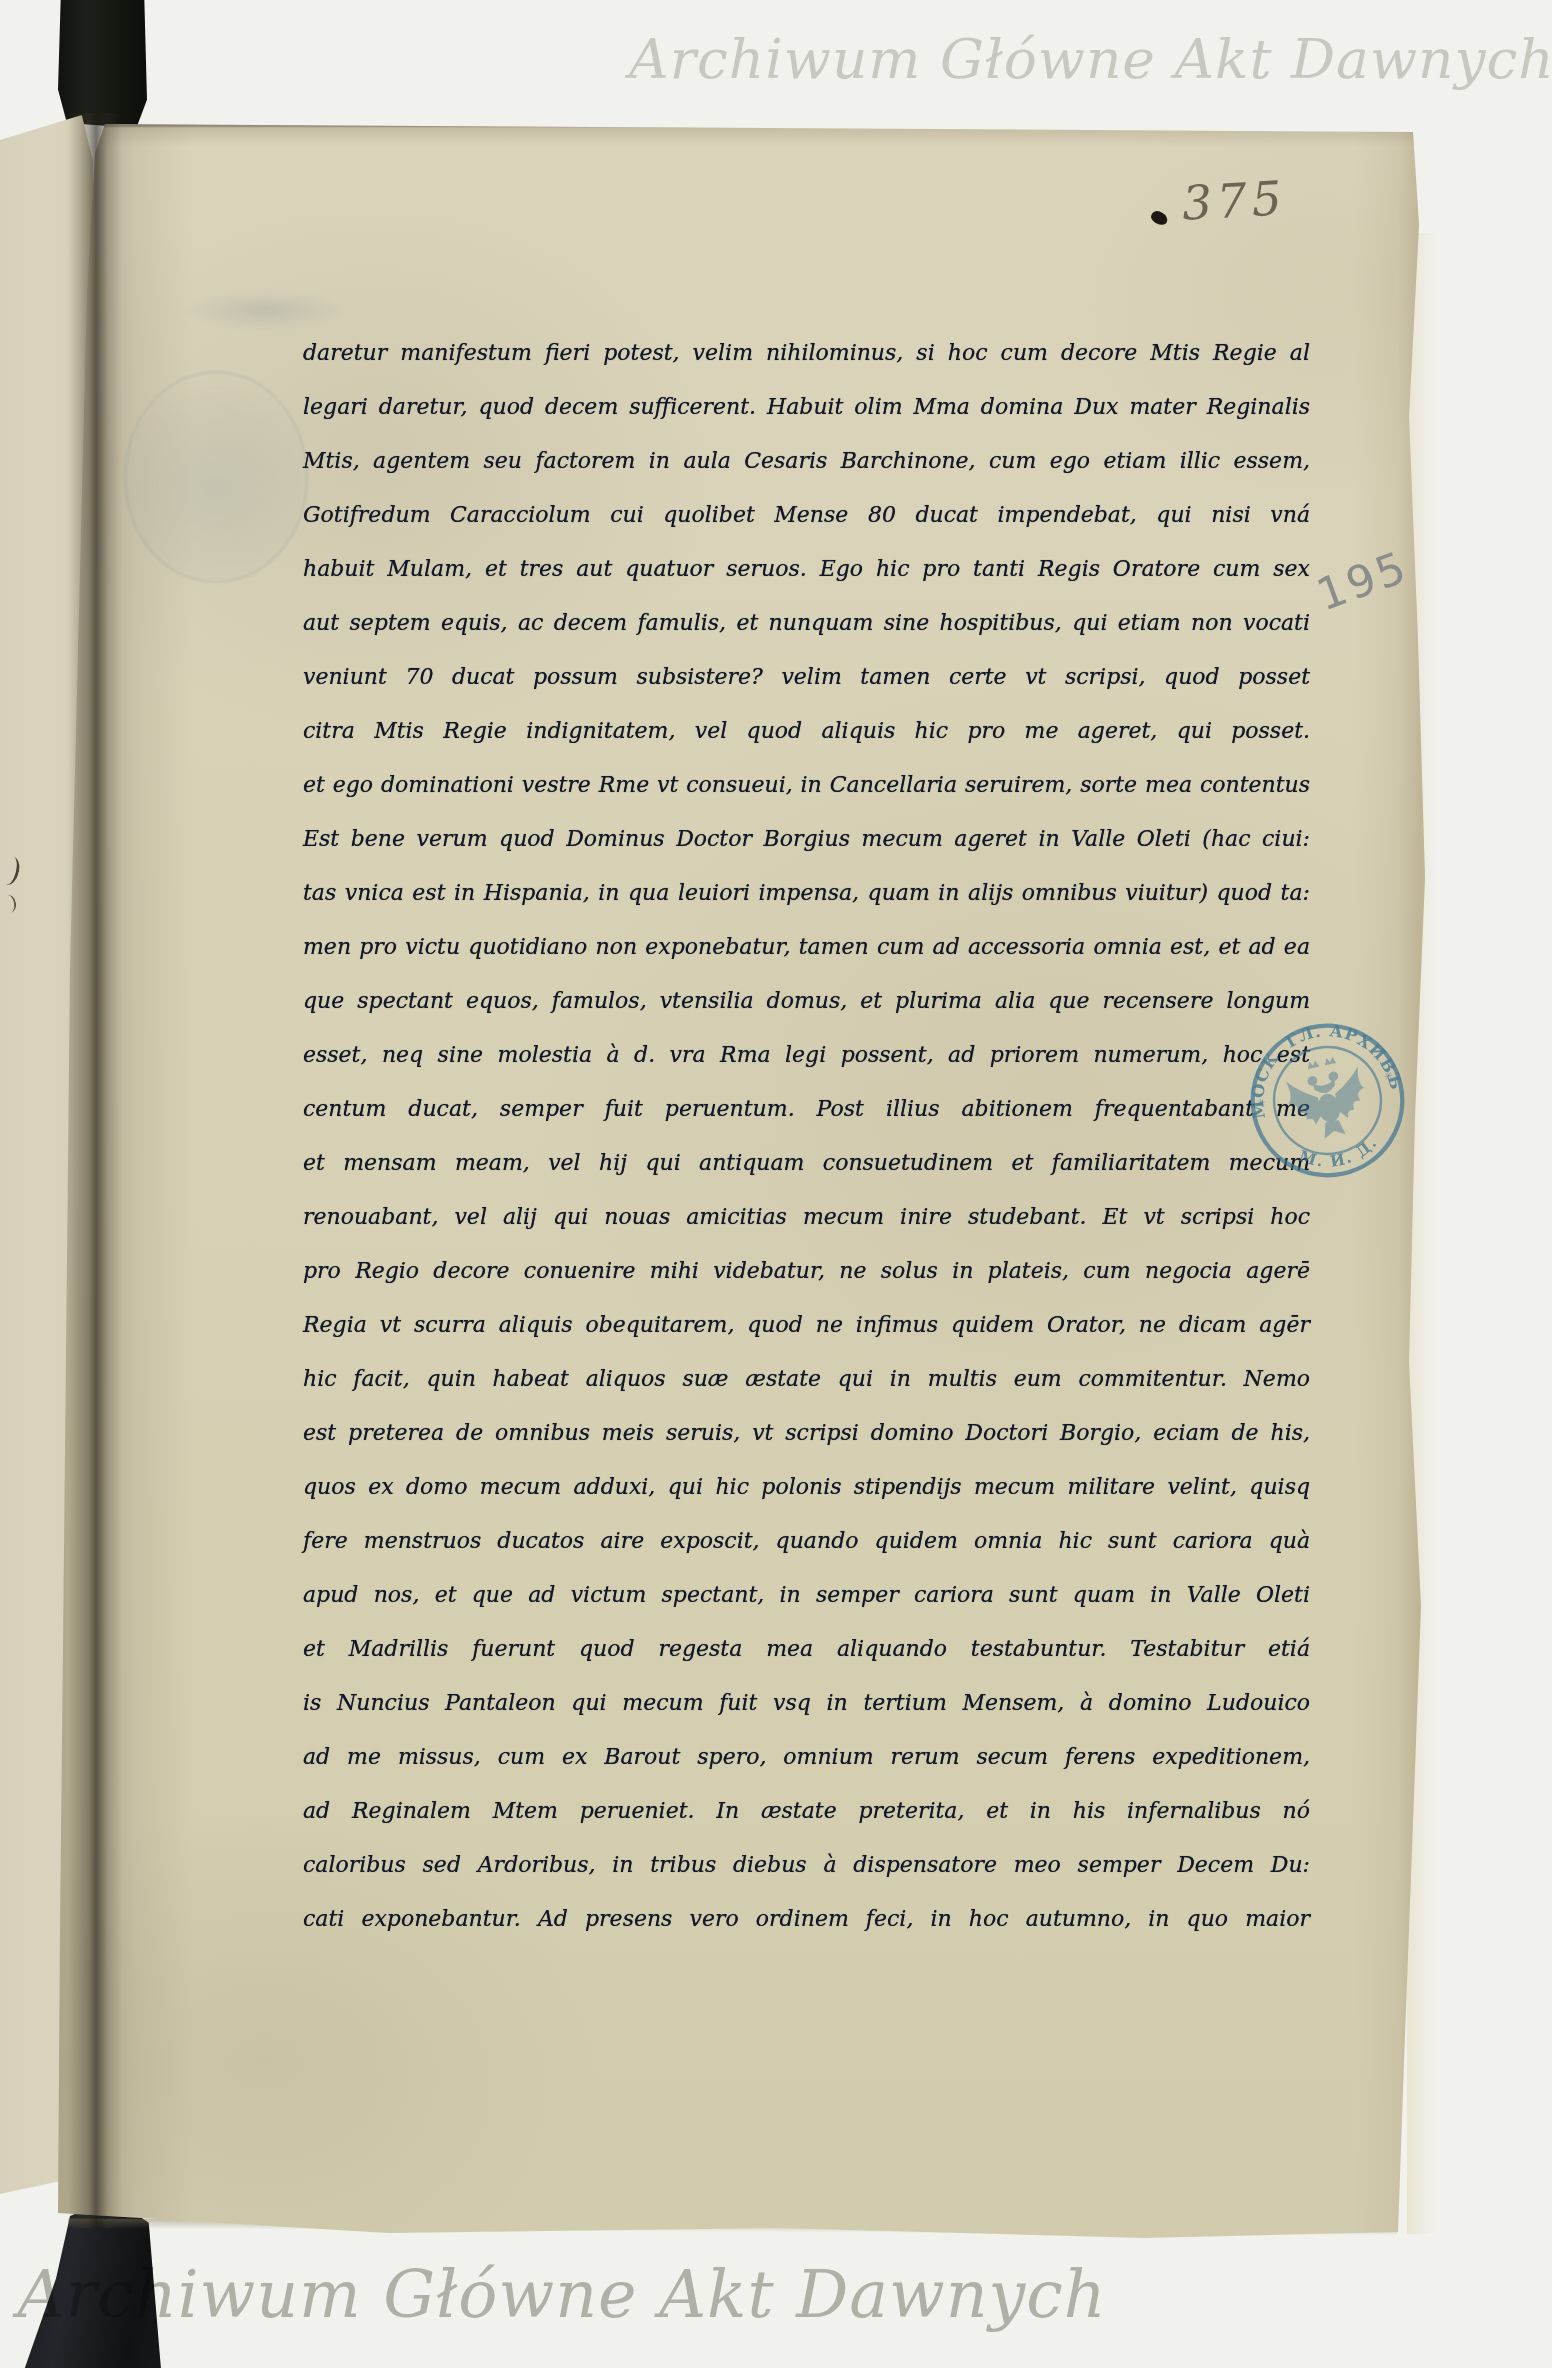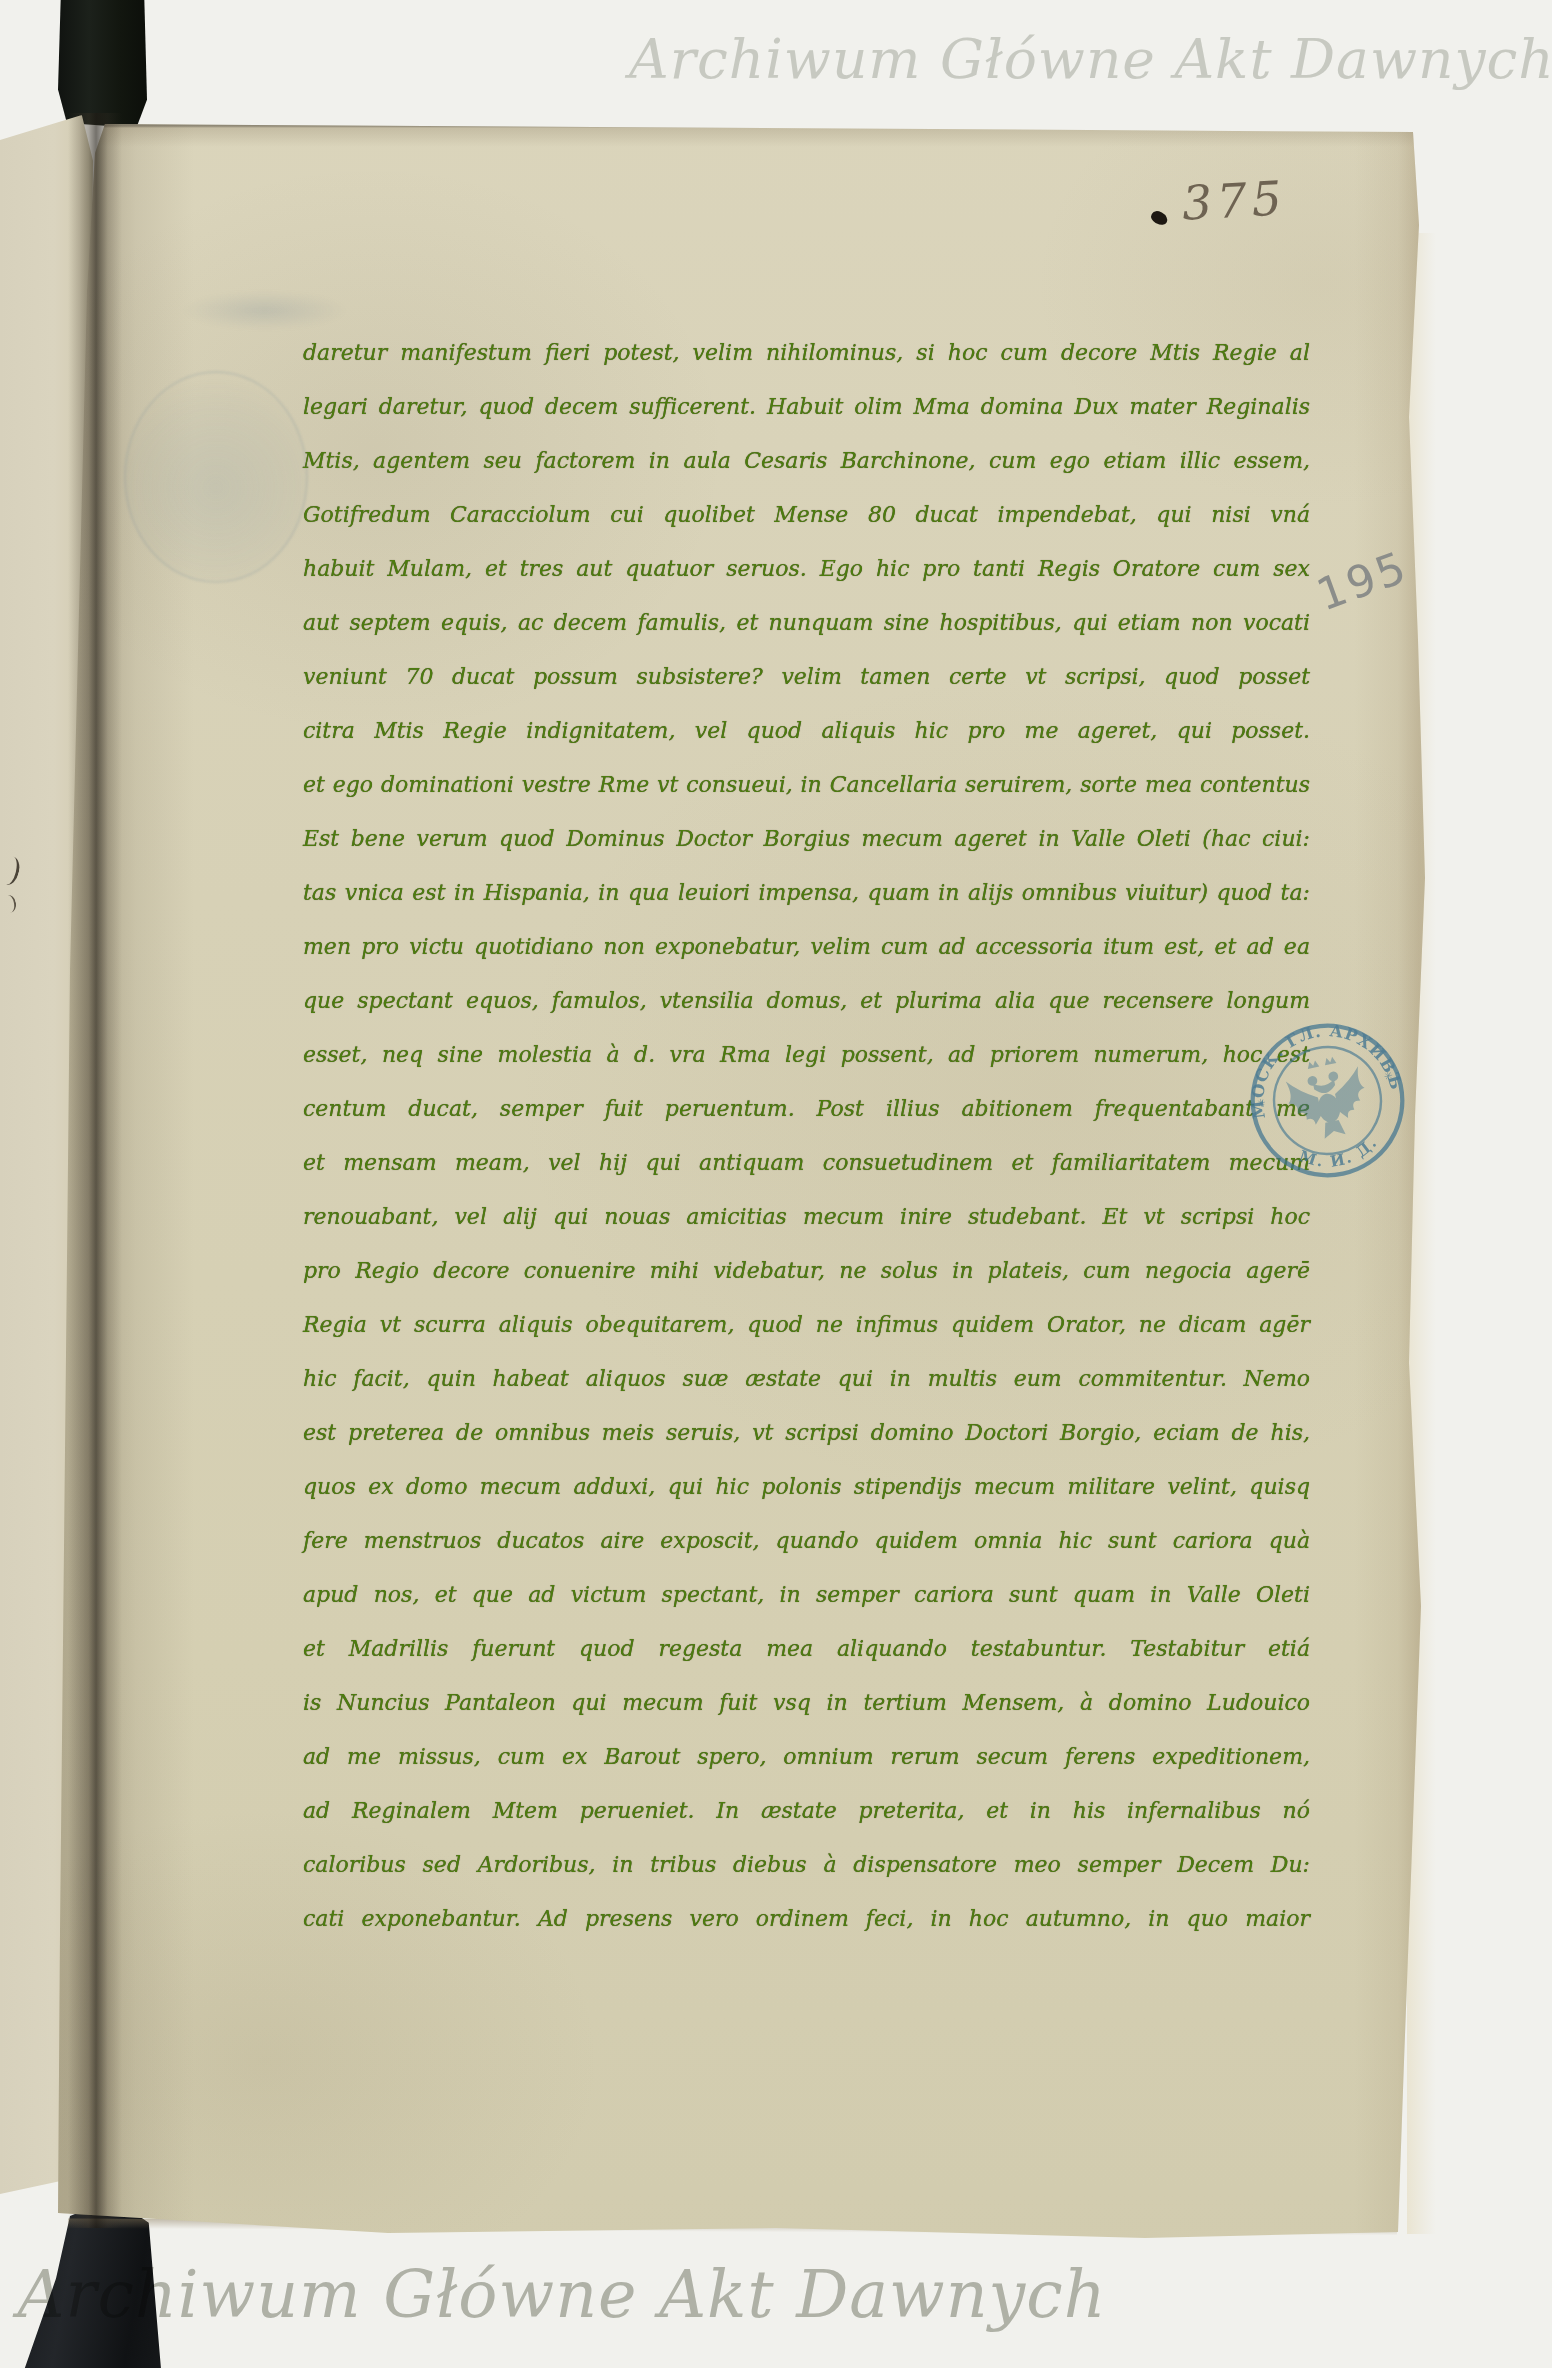--- a/index.html
+++ b/index.html
@@ -136,21 +136,21 @@
 
   .text-block{
     position:absolute;left:303px;top:340px;width:1007px;
     z-index:7;
   }
   .ms-line{
     height:54px;
     font-family:"DejaVu Serif",serif;
     font-style:italic;
     font-size:22px;
-    color:#4d7c0f;
+    color:#0f172a;
     text-shadow:0 0 0.7px rgba(49,40,28,0.85);
     white-space:nowrap;
     text-align:justify;
     text-align-last:justify;
     width:100%;
   }
 
   
   .stamp{
     position:absolute;left:1244px;top:1017px;width:167px;height:167px;
@@ -208,21 +208,21 @@
       <div class="ms-line">legari daretur, quod decem sufficerent. Habuit olim Mma domina Dux mater Reginalis</div>
       <div class="ms-line">Mtis, agentem seu factorem in aula Cesaris Barchinone, cum ego etiam illic essem,</div>
       <div class="ms-line">Gotifredum Caracciolum cui quolibet Mense 80 ducat impendebat, qui nisi vná</div>
       <div class="ms-line">habuit Mulam, et tres aut quatuor seruos. Ego hic pro tanti Regis Oratore cum sex</div>
       <div class="ms-line">aut septem equis, ac decem famulis, et nunquam sine hospitibus, qui etiam non vocati</div>
       <div class="ms-line">veniunt 70 ducat possum subsistere? velim tamen certe vt scripsi, quod posset</div>
       <div class="ms-line">citra Mtis Regie indignitatem, vel quod aliquis hic pro me ageret, qui posset.</div>
       <div class="ms-line">et ego dominationi vestre Rme vt consueui, in Cancellaria seruirem, sorte mea contentus</div>
       <div class="ms-line">Est bene verum quod Dominus Doctor Borgius mecum ageret in Valle Oleti (hac ciui:</div>
       <div class="ms-line">tas vnica est in Hispania, in qua leuiori impensa, quam in alijs omnibus viuitur) quod ta:</div>
-      <div class="ms-line">men pro victu quotidiano non exponebatur, velim cum ad accessoria itum est, et ad ea</div>
+      <div class="ms-line">men pro victu quotidiano non exponebatur, tamen cum ad accessoria omnia est, et ad ea</div>
       <div class="ms-line">que spectant equos, famulos, vtensilia domus, et plurima alia que recensere longum</div>
       <div class="ms-line">esset, neq sine molestia à d. vra Rma legi possent, ad priorem numerum, hoc est</div>
       <div class="ms-line">centum ducat, semper fuit peruentum. Post illius abitionem frequentabant me</div>
       <div class="ms-line">et mensam meam, vel hij qui antiquam consuetudinem et familiaritatem mecum</div>
       <div class="ms-line">renouabant, vel alij qui nouas amicitias mecum inire studebant. Et vt scripsi hoc</div>
       <div class="ms-line">pro Regio decore conuenire mihi videbatur, ne solus in plateis, cum negocia agerē</div>
       <div class="ms-line">Regia vt scurra aliquis obequitarem, quod ne infimus quidem Orator, ne dicam agēr</div>
       <div class="ms-line">hic facit, quin habeat aliquos suæ æstate qui in multis eum commitentur. Nemo</div>
       <div class="ms-line">est preterea de omnibus meis seruis, vt scripsi domino Doctori Borgio, eciam de his,</div>
       <div class="ms-line">quos ex domo mecum adduxi, qui hic polonis stipendijs mecum militare velint, quisq</div>

